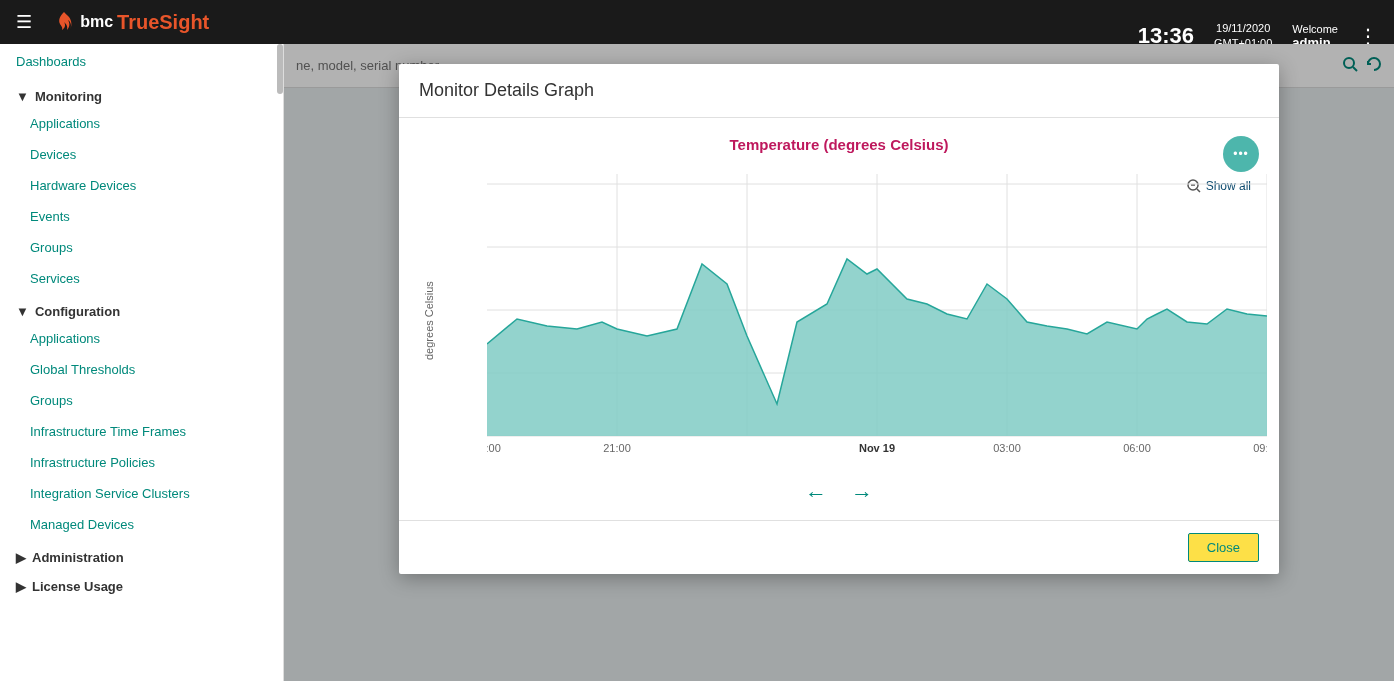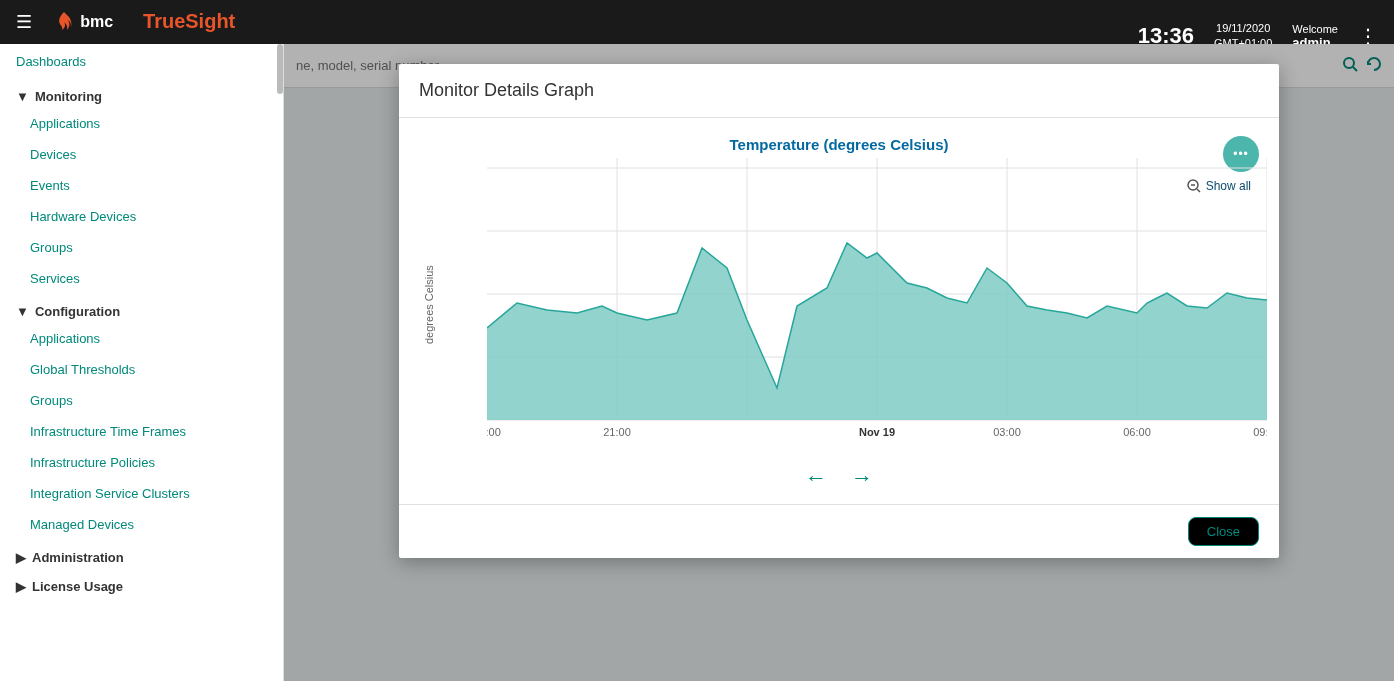--- a/index.html
+++ b/index.html
@@ -10,21 +10,21 @@
       background: #1a1a1a;
       height: 44px;
       display: flex;
       align-items: center;
       padding: 0 16px;
       flex-shrink: 0;
       position: relative;
       z-index: 100;
     }
     .topbar-menu-icon { color: #fff; font-size: 18px; margin-right: 20px; cursor: pointer; }
-    .topbar-logo { display: flex; align-items: flex-start; gap: 26px; }
+    .topbar-logo { display: flex; align-items: center; gap: 0; }
     .bmc-logo { color: #e8552a; font-size: 22px; font-weight: bold; display: flex; align-items: center; gap: 4px; }
     .bmc-logo svg { width: 24px; height: 24px; }
     .truesight-text { color: #e8552a; font-size: 20px; font-weight: bold; margin-left: 4px; }
     .topbar-right { margin-left: auto; display: flex; align-items: center; gap: 20px; color: #fff; font-size: 13px; margin-top: 28px; }
     .topbar-time { font-size: 22px; font-weight: bold; }
     .topbar-date { font-size: 11px; line-height: 1.4; text-align: center; }
     .topbar-dots { font-size: 20px; cursor: pointer; color: #fff; }
 
     
     .main-layout {
@@ -137,38 +137,38 @@
     }
     .modal-footer {
       padding: 12px 20px;
       border-top: 1px solid #e0e0e0;
       display: flex;
       justify-content: flex-end;
     }
     .close-btn {
       padding: 6px 18px;
       border: 1px solid #00897b;
-      background: #000000;
+      background: #fde047;
       color: #00897b;
       font-size: 13px;
       cursor: pointer;
-      border-radius: 8px;
+      border-radius: 2px;
     }
 
     
     .chart-container {
       padding: 0 20px;
       position: relative;
     }
     .chart-title {
       text-align: center;
       font-weight: bold;
       font-size: 15px;
-      color: #0369a1;
-      margin-bottom: 5px;
+      color: #be185d;
+      margin-bottom: 21px;
       padding-top: 8px;
     }
     .chart-options-btn {
       position: absolute;
       top: 8px;
       right: 20px;
       width: 36px;
       height: 36px;
       border-radius: 50%;
       background: #4db6ac;
@@ -271,22 +271,22 @@
       <span>Dashboards</span>
     </div>
 
     <div class="sidebar-section">
       <span>▼</span>
       <span>Monitoring</span>
     </div>
 
     <div class="sidebar-sub-item">Applications</div>
     <div class="sidebar-sub-item">Devices</div>
+    <div class="sidebar-sub-item">Hardware Devices</div>
     <div class="sidebar-sub-item">Events</div>
-    <div class="sidebar-sub-item">Hardware Devices</div>
     <div class="sidebar-sub-item">Groups</div>
     <div class="sidebar-sub-item">Services</div>
 
     <div class="sidebar-section">
       <span>▼</span>
       <span>Configuration</span>
     </div>
 
     <div class="sidebar-sub-item">Applications</div>
     <div class="sidebar-sub-item">Global Thresholds</div>

